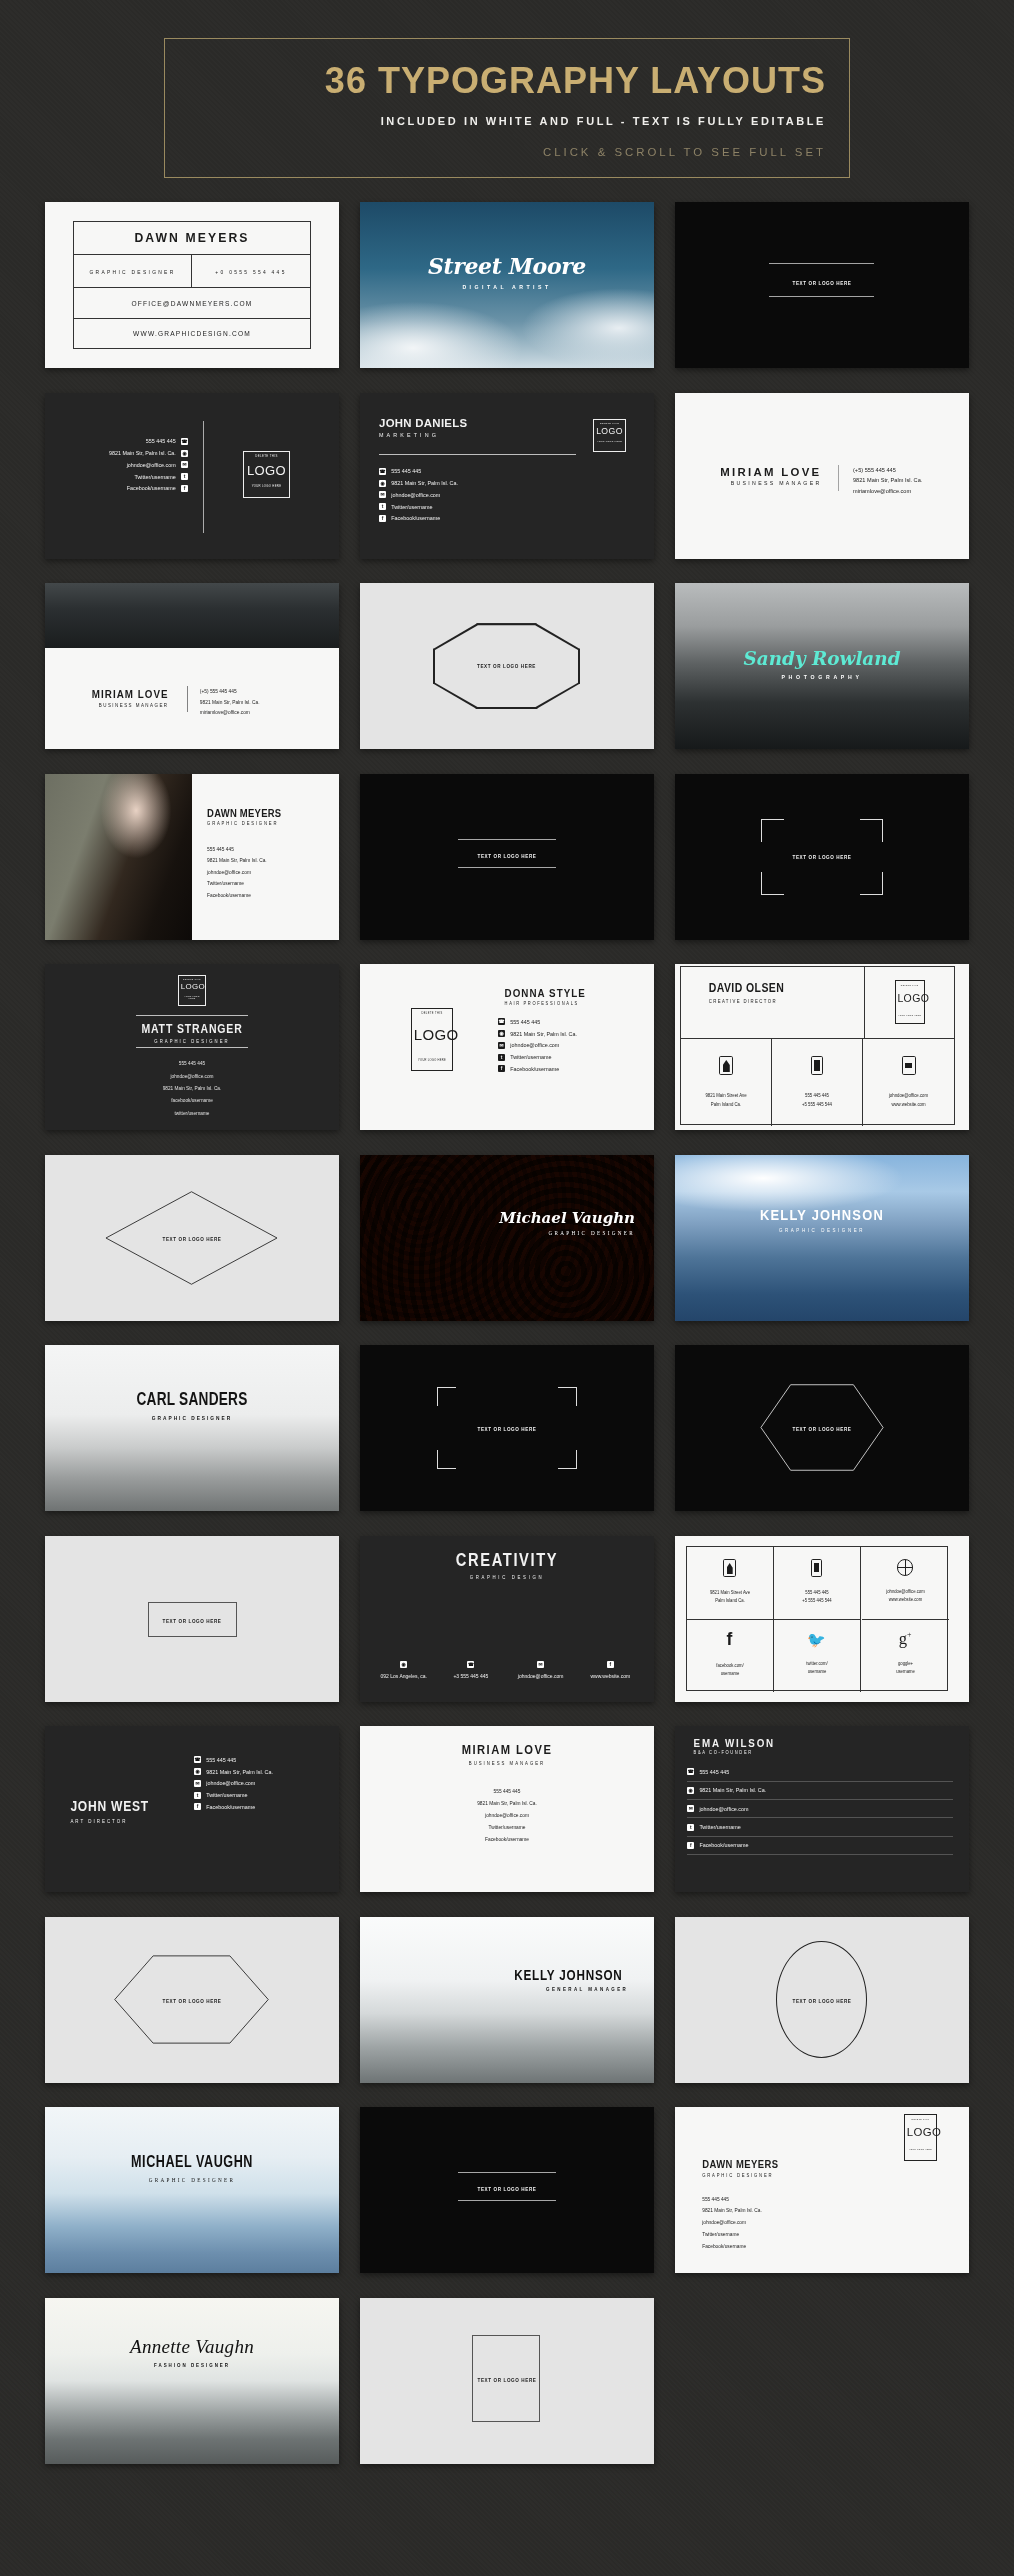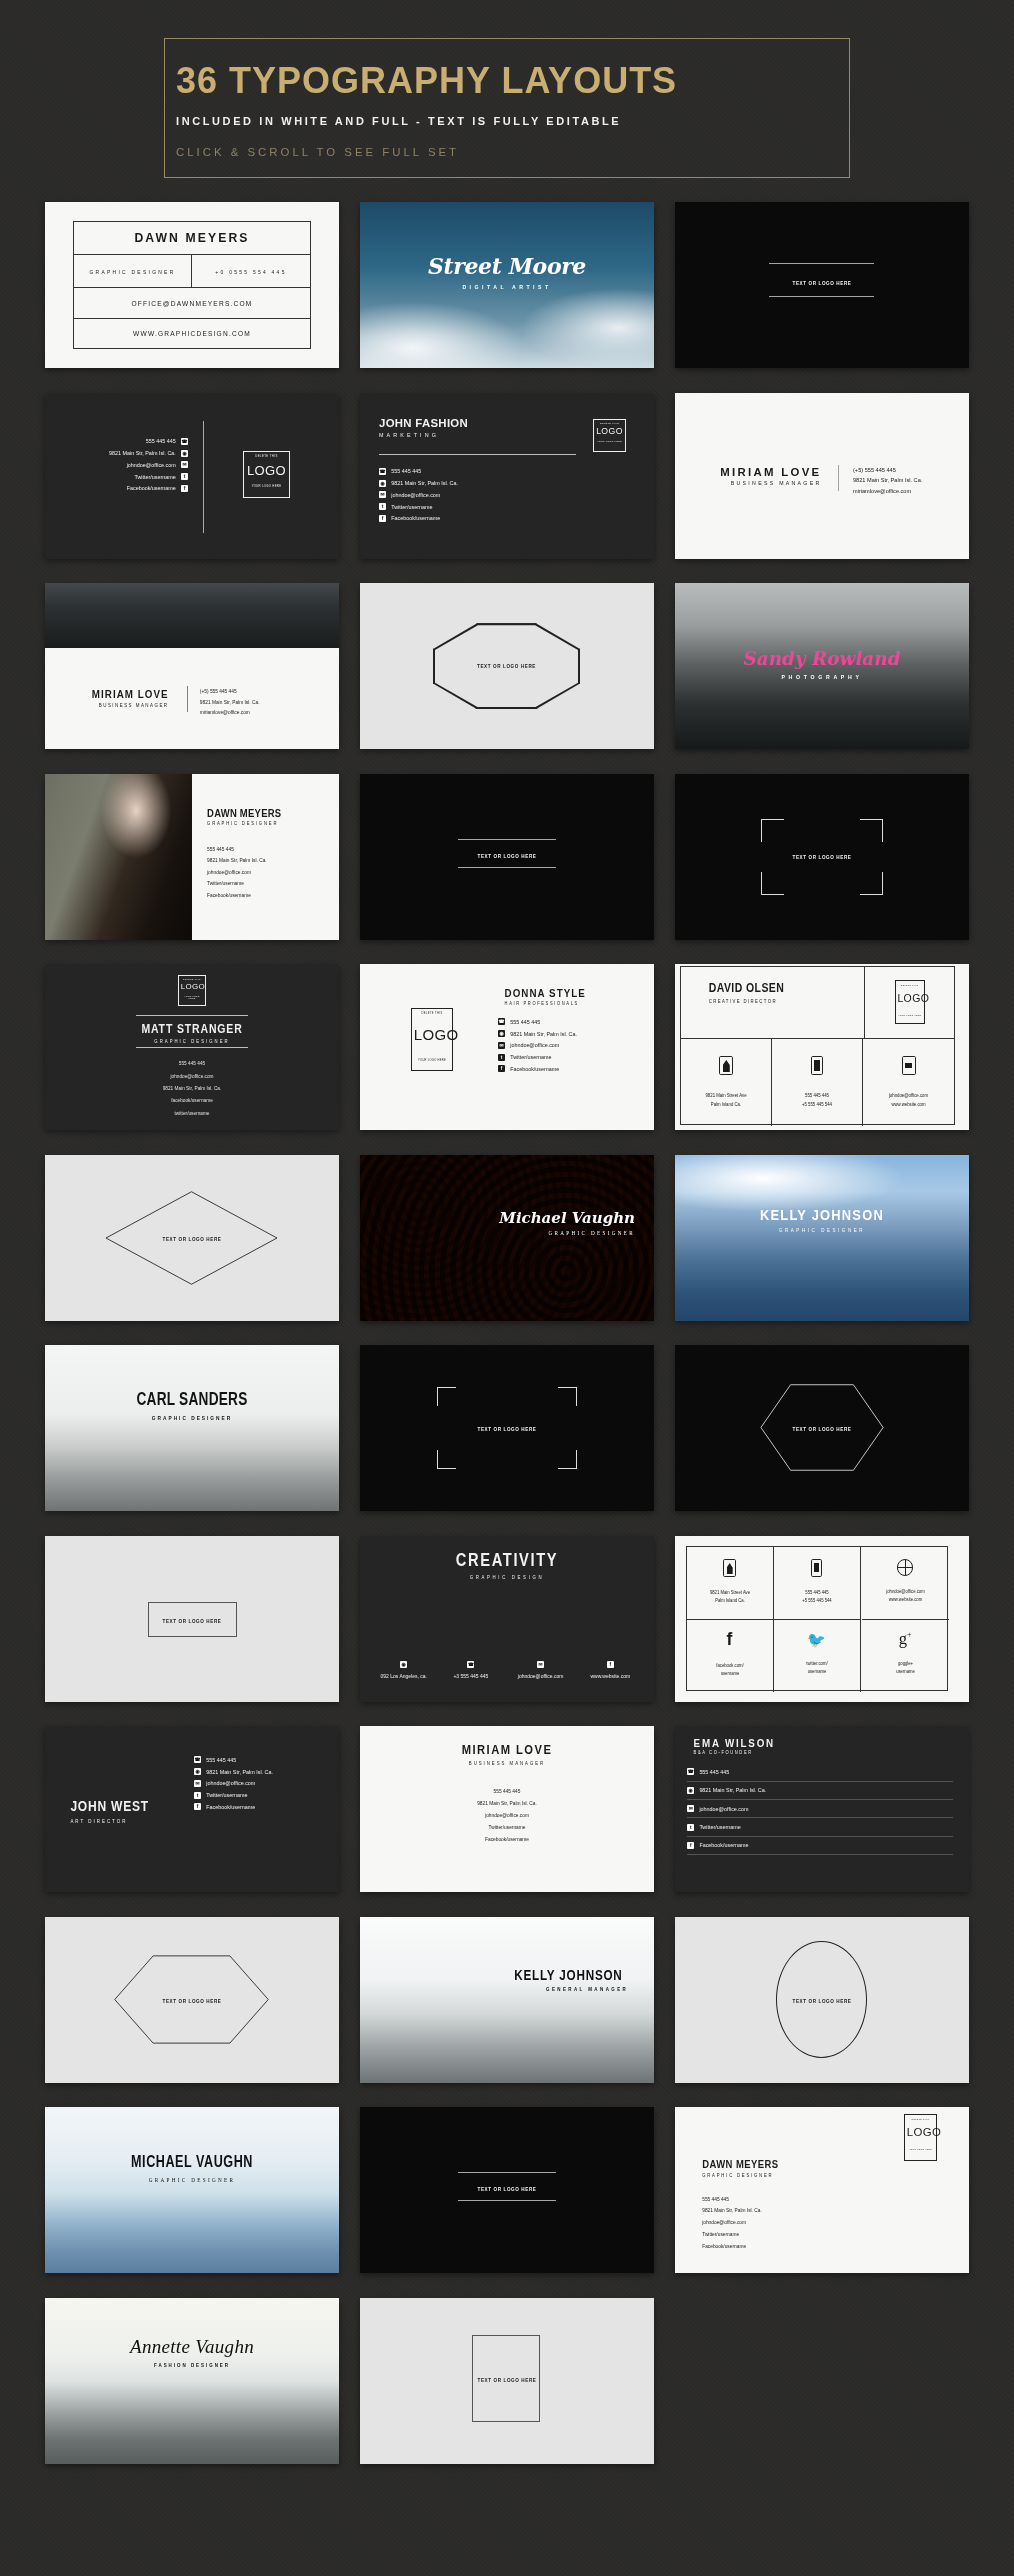--- a/index.html
+++ b/index.html
@@ -10,22 +10,22 @@
     position:relative; overflow:hidden;
     background:
       repeating-linear-gradient(45deg, rgba(255,255,255,.012) 0 1.7px, rgba(0,0,0,.012) 1.7px 3.5px),
       #2b2a28;
   }
 
   
   .header { padding-top:38px; display:flex; justify-content:center; }
   .header-box {
     border:0.9px solid #9a8a5f;
-    width:686px; padding:23px 11px 19px;
-    text-align:left;
+    width:686px; padding:23px 23px 19px;
+    text-align:right;
   }
   .h-title {
     color:#c9ae72; font-size:36px; font-weight:bold;
     letter-spacing:1px; line-height:1.05;
   }
   .h-sub1 {
     color:#f0efec; font-size:11px; font-weight:bold;
     letter-spacing:2.6px; margin-top:15px;
   }
   .h-sub2 {
@@ -218,21 +218,21 @@
   <div class="vline" style="left:158px;top:28px;height:112px;"></div>
   <div class="ph-box abs" style="left:198px;top:58px;width:47px;height:47px;">
     <div class="d">DELETE THIS</div>
     <div class="l" style="margin-top:5.2px;">LOGO</div>
     <div class="y" style="margin-top:6.1px;">YOUR LOGO HERE</div>
   </div>
 </div>
 
 <div class="card dark">
   <div class="abs" style="left:19px;top:24.5px;">
-    <div class="nm" style="font-size:11.4px;letter-spacing:0.3px;">JOHN FASHION</div>
+    <div class="nm" style="font-size:11.4px;letter-spacing:0.3px;">JOHN DANIELS</div>
     <div style="font-size:5.4px;letter-spacing:3.1px;margin-top:2.6px;">MARKETING</div>
   </div>
   <div class="ph-box abs" style="left:233px;top:26px;width:33px;height:33px;">
     <div class="d" style="font-size:2.3px;">DELETE THIS</div>
     <div class="l" style="font-size:8.7px;margin-top:2.6px;">LOGO</div>
     <div class="y" style="font-size:2.3px;margin-top:3.5px;">YOUR LOGO HERE</div>
   </div>
   <div class="hline" style="left:19px;top:61px;width:197px;"></div>
   <div class="abs" style="left:19px;top:75px;">
     <div class="crow">
@@ -296,21 +296,21 @@
          -webkit-clip-path:polygon(30% 0,70% 0,100% 30%,100% 70%,70% 100%,30% 100%,0 70%,0 30%);
          display:flex;align-items:center;justify-content:center;">
       <span class="tol">TEXT OR LOGO HERE</span>
     </div>
   </div>
 </div>
 
 <div class="card">
   <div class="photo ph-mtn-bw"></div>
   <div class="stack" style="top:65px;">
-    <div class="script" style="color:#ec4899;font-size:18.4px;">Sandy Rowland</div>
+    <div class="script" style="color:#5eead4;font-size:18.4px;">Sandy Rowland</div>
     <div style="color:#fff;font-size:5.2px;font-weight:bold;letter-spacing:3.7px;margin-top:4.4px;">PHOTOGRAPHY</div>
   </div>
 </div>
 
 <div class="card white">
   <div class="photo ph-portrait" style="right:auto;width:147px;"></div>
   <div class="abs" style="left:156px;top:33px;">
     <div class="nm cond" style="font-size:11px;letter-spacing:0.3px;">DAWN MEYERS</div>
     <div class="cond" style="font-size:4.9px;letter-spacing:2.1px;margin-top:2.6px;">GRAPHIC DESIGNER</div>
     <div class="cond" style="margin-top:17.5px;font-size:5.6px;line-height:2.05;">

